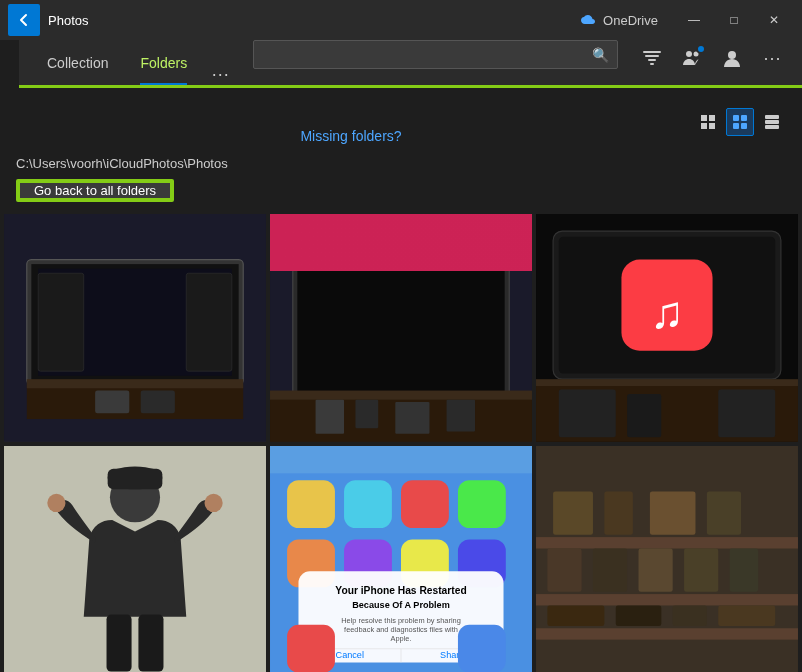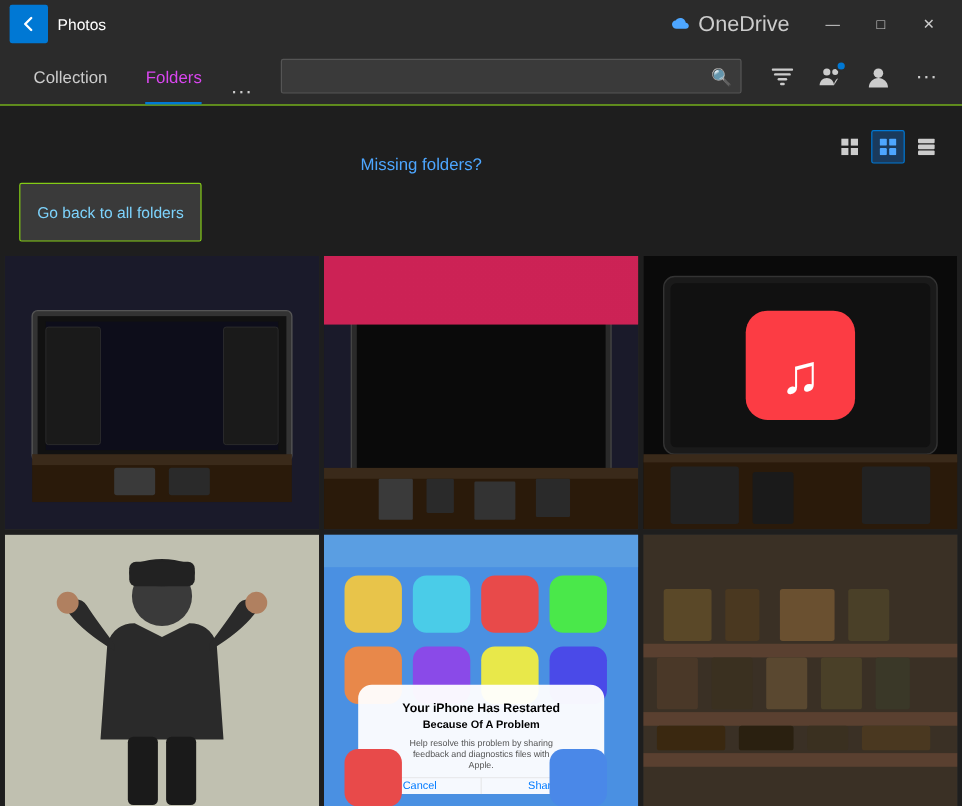--- a/index.html
+++ b/index.html
@@ -34,21 +34,21 @@
     }
     .title-bar-title {
       font-size: 13px;
       color: #fff;
       flex: 1;
     }
     .onedrive-area {
       display: flex;
       align-items: center;
       gap: 6px;
-      font-size: 18px;
+      font-size: 13px;
       color: #ccc;
     }
     .window-controls {
       display: flex;
       gap: 0;
       margin-left: 16px;
     }
     .win-btn {
       width: 40px;
       height: 32px;
@@ -58,44 +58,45 @@
       color: #ccc;
       font-size: 12px;
       cursor: pointer;
       background: transparent;
       border: none;
     }
 
     
     .nav-bar {
       display: flex;
-      align-items: center;
+      align-items: flex-start;
       background: #2b2b2b;
       height: 48px;
       padding: 0 12px;
-      border-bottom: 1px solid #84cc16;
+      border-bottom: 3px solid #84cc16;
+      margin-left: 19px;
     }
     .nav-tabs {
       display: flex;
       align-items: flex-end;
       height: 100%;
       gap: 0;
     }
     .nav-tab {
       padding: 0 16px;
       height: 100%;
       display: flex;
       align-items: center;
       font-size: 14px;
       color: #ccc;
       cursor: pointer;
       position: relative;
     }
     .nav-tab.active {
-      color: #d946ef;
+      color: #bef264;
     }
     .nav-tab.active::after {
       content: '';
       position: absolute;
       bottom: 0;
       left: 16px;
       right: 16px;
       height: 2px;
       background: #0078d4;
     }
@@ -205,24 +206,24 @@
     }
 
     .folder-path {
       padding: 4px 16px 8px;
       font-size: 13px;
       color: #ccc;
     }
     .back-to-folders-btn {
       display: inline-block;
       margin: 0 16px 12px;
-      padding: 16px 14px;
+      padding: 0 14px;
       background: #3a3a3a;
-      border: 1px solid #84cc16;
-      color: #7dd3fc;
+      border: 4px solid #84cc16;
+      color: #ffffff;
       font-size: 13px;
       cursor: pointer;
       border-radius: 2px;
     }
 
     
     .photo-grid {
       display: grid;
       grid-template-columns: repeat(3, 1fr);
       gap: 4px;
@@ -330,20 +331,21 @@
         <svg width="14" height="14" viewBox="0 0 14 14" fill="currentColor">
           <rect x="0" y="0" width="14" height="4" rx="1"></rect>
           <rect x="0" y="5" width="14" height="4" rx="1"></rect>
           <rect x="0" y="10" width="14" height="4" rx="1"></rect>
         </svg>
       </div>
     </div>
   </div>
 
   
+  <div class="folder-path">C:\Users\voorh\iCloudPhotos\Photos</div>
 
   
   <div class="back-to-folders-btn">Go back to all folders</div>
 
   
   <div class="photo-grid">
 
 
     <div class="photo-cell">
       <svg class="photo-svg" viewBox="0 0 230 200" xmlns="http://www.w3.org/2000/svg">

